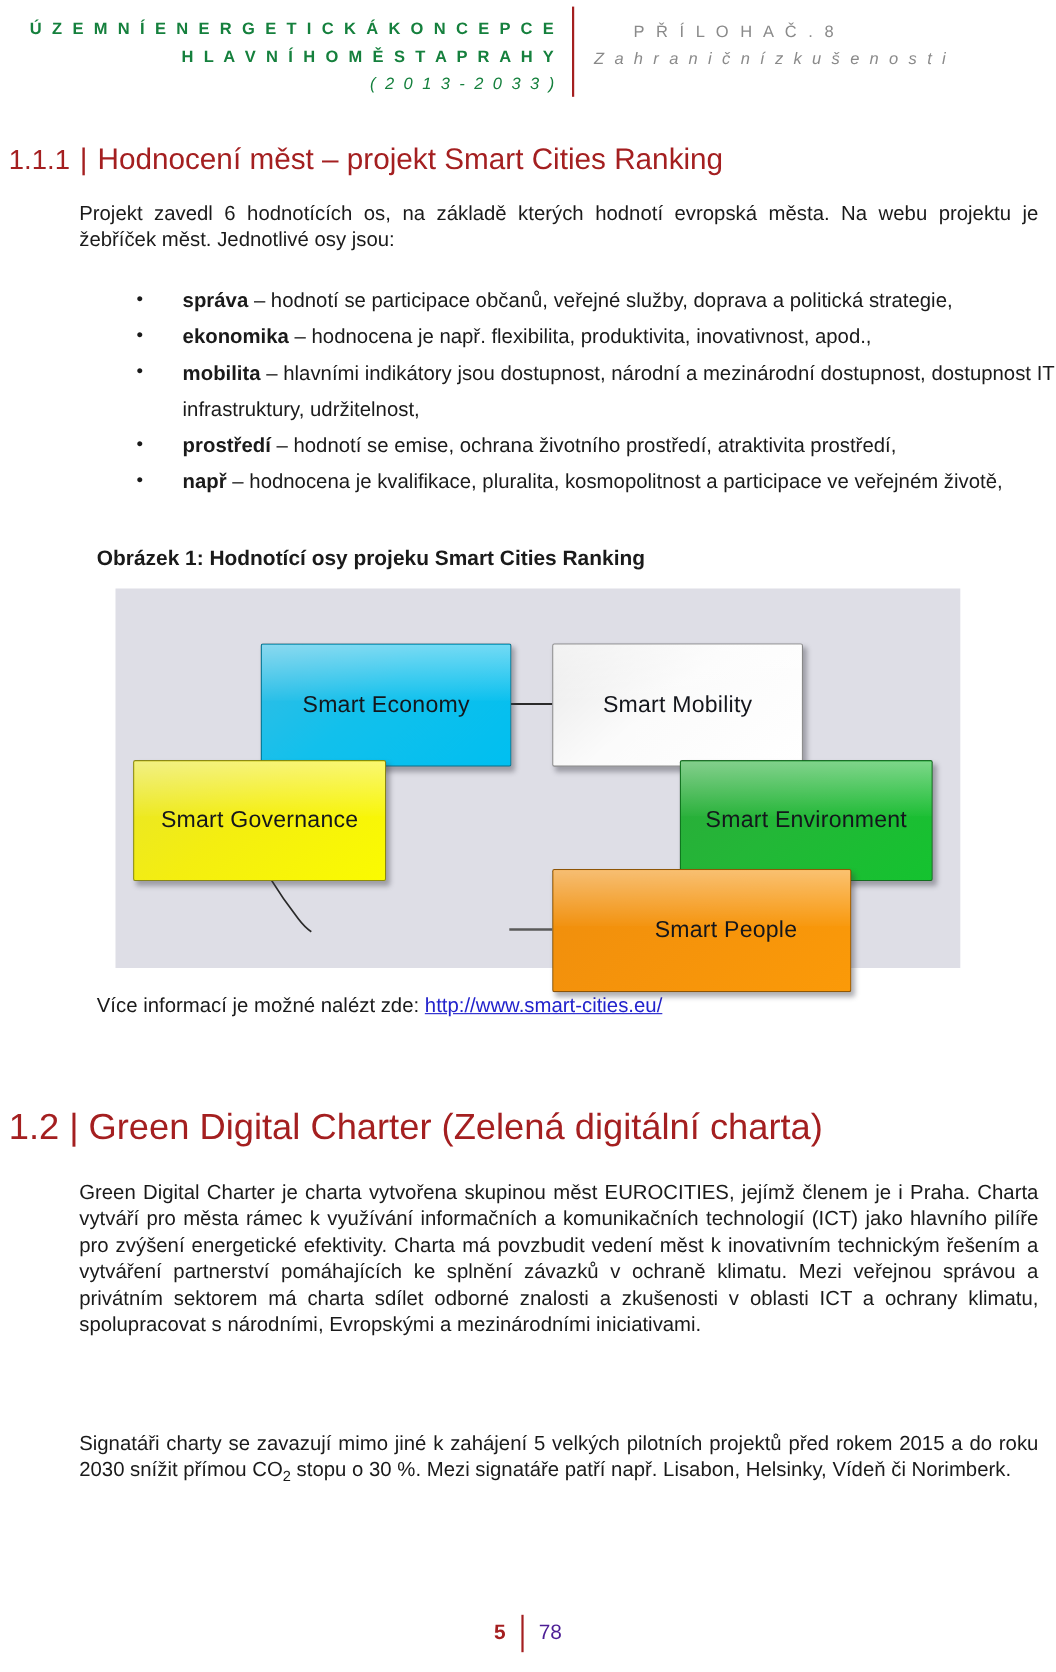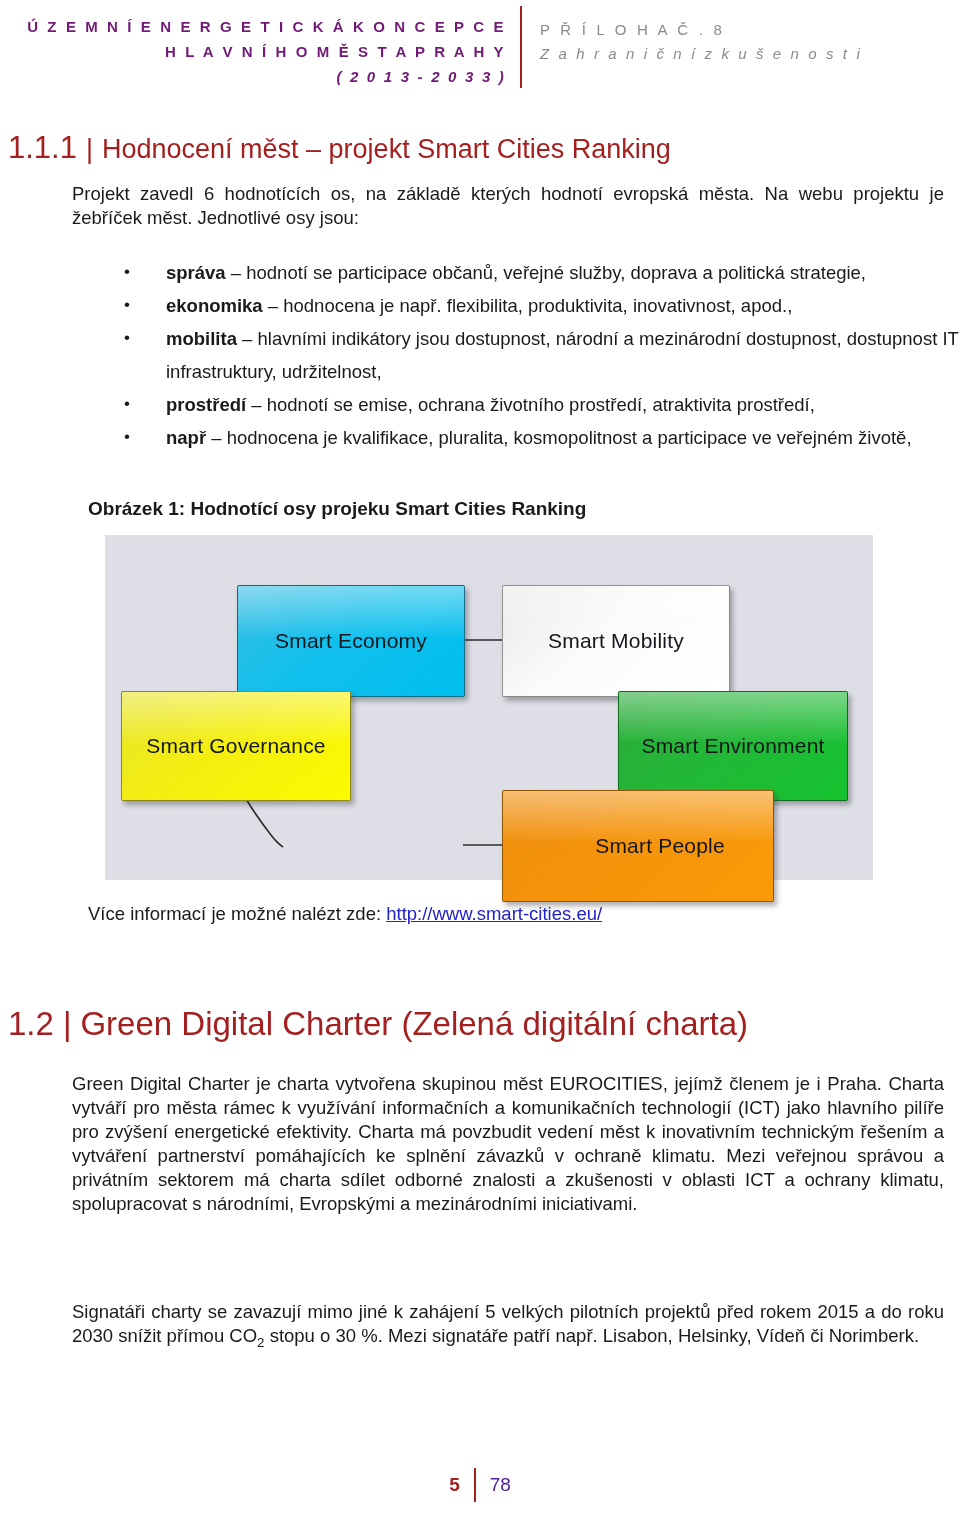--- a/index.html
+++ b/index.html
@@ -26,30 +26,30 @@
     align-items: flex-start;
   }
   .header-left {
     width: 520px;
     padding-top: 14px;
     text-align: right;
     padding-right: 14px;
     box-sizing: border-box;
   }
   .header-left .line {
-    color: #701a75;
+    color: #15803d;
     font-weight: bold;
     font-size: 15px;
     letter-spacing: 2.6px;
     line-height: 25px;
     white-space: nowrap;
   }
   .header-left .line.italic {
     font-style: italic;
-    font-weight: bold;
+    font-weight: normal;
     letter-spacing: 2.2px;
     margin-left: 25px;
   }
   .header-divider {
     width: 2px;
     height: 82px;
     background: #A41F20;
     margin-top: 6px;
     flex: 0 0 auto;
   }
@@ -57,20 +57,21 @@
     padding-top: 18px;
     padding-left: 18px;
     box-sizing: border-box;
   }
   .header-right .hr-title {
     color: #8a8a8a;
     font-size: 15px;
     letter-spacing: 3.2px;
     line-height: 24px;
     white-space: nowrap;
+    margin-left: 36px;
   }
   .header-right .hr-sub {
     color: #8a8a8a;
     font-size: 15px;
     font-style: italic;
     letter-spacing: 2.6px;
     line-height: 24px;
     white-space: nowrap;
   }
 
@@ -79,21 +80,21 @@
     position: absolute;
     color: #A41F20;
     white-space: nowrap;
   }
   #heading-111 {
     left: 8px;
     top: 130px;
     font-size: 27px;
     font-weight: normal;
   }
-  #heading-111 .num { font-size: 31px; }
+  #heading-111 .num { font-size: 25px; }
   #heading-111 .bar { padding: 0 9px; }
 
   #heading-12 {
     left: 8px;
     top: 1005px;
     font-size: 33px;
     font-weight: normal;
   }
   #heading-12 .bar { padding: 0 9px; }
 

